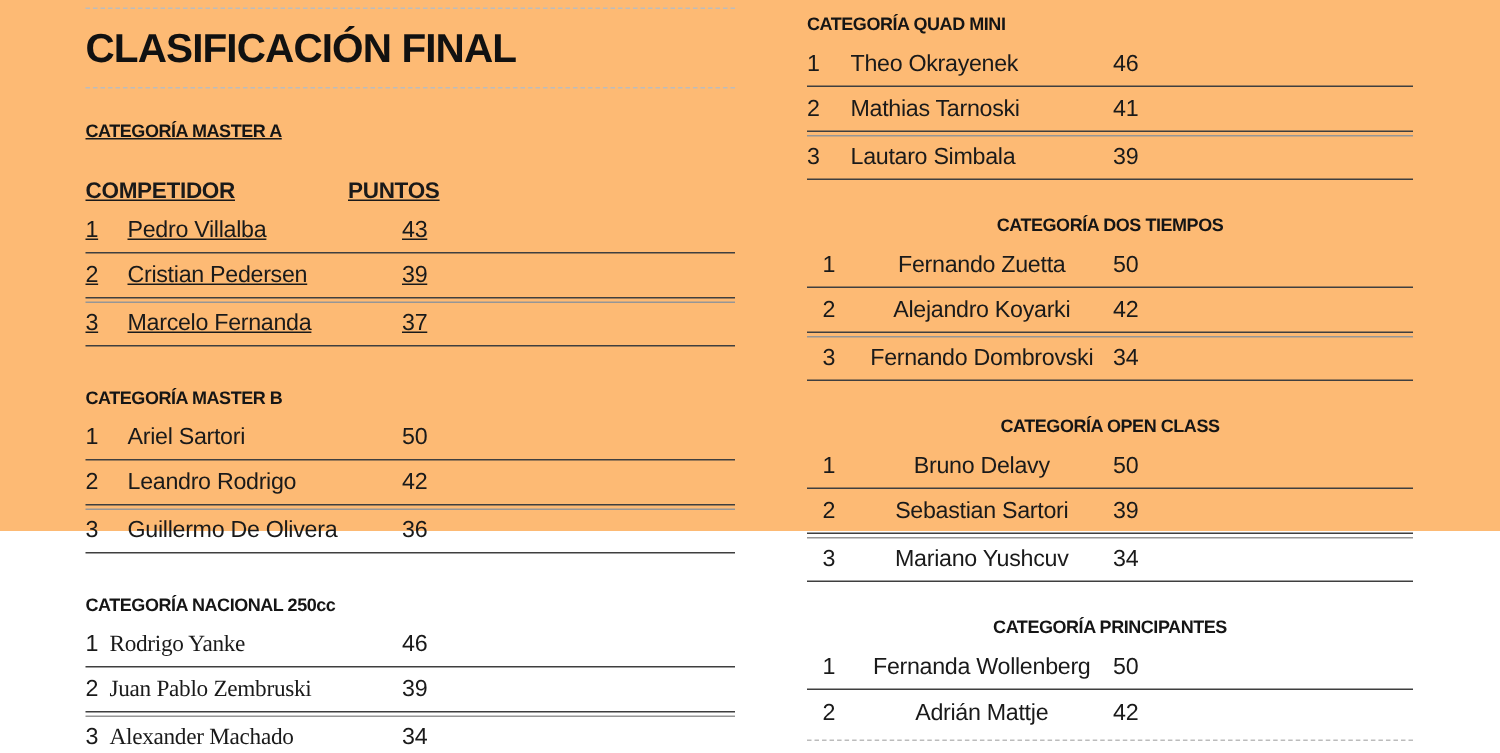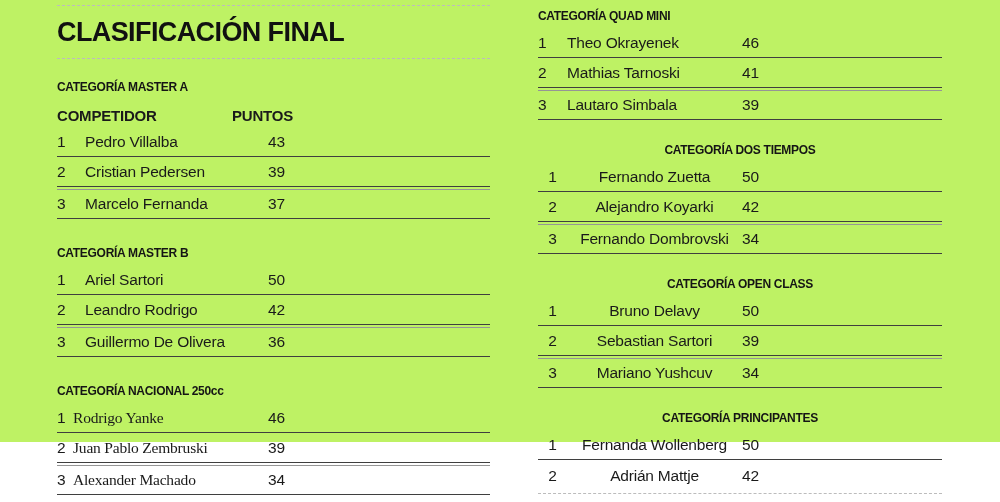--- a/index.html
+++ b/index.html
@@ -7,22 +7,22 @@
     width: 1000px;
     height: 502px;
     background: #ffffff;
     font-family: "Liberation Sans", "DejaVu Sans", sans-serif;
     color: #1a1a1a;
     overflow: hidden;
   }
   .page {
     position: relative;
     width: 1000px;
-    height: 442px;
-    background: #bef264;
+    height: 354px;
+    background: #fdba74;
   }
   .col-left {
     position: absolute;
     left: 57px;
     top: 5px;
     width: 433px;
   }
   .col-right {
     position: absolute;
     left: 538px;
@@ -37,36 +37,36 @@
     font-size: 27px;
     font-weight: bold;
     letter-spacing: -0.6px;
     line-height: 32px;
     margin: 10px 0;
     color: #111111;
   }
   .sec { }
   .sec.gap   { margin-top: 24px; }
   .sec.gap-r { margin-top: 20px; text-align: center; }
-  .sec.first-left { margin-top: 18px; }
+  .sec.first-left { margin-top: 18px; text-decoration: underline; }
   .sec-title {
     font-size: 12px;
     font-weight: bold;
     letter-spacing: -0.3px;
     line-height: 20px;
     margin: 0;
     color: #151515;
   }
   .hdr-row {
     display: flex;
     font-size: 15px;
     font-weight: bold;
     letter-spacing: -0.2px;
     line-height: 18px;
-    margin-top: 10px;
+    margin-top: 22px;
   }
   .hdr-comp { width: 175px; }
   .hdr-pts  { }
   .rows { margin-top: 2px; }
   .row {
     display: flex;
     align-items: flex-end;
     box-sizing: border-box;
     height: 30px;
     padding-bottom: 5px;

